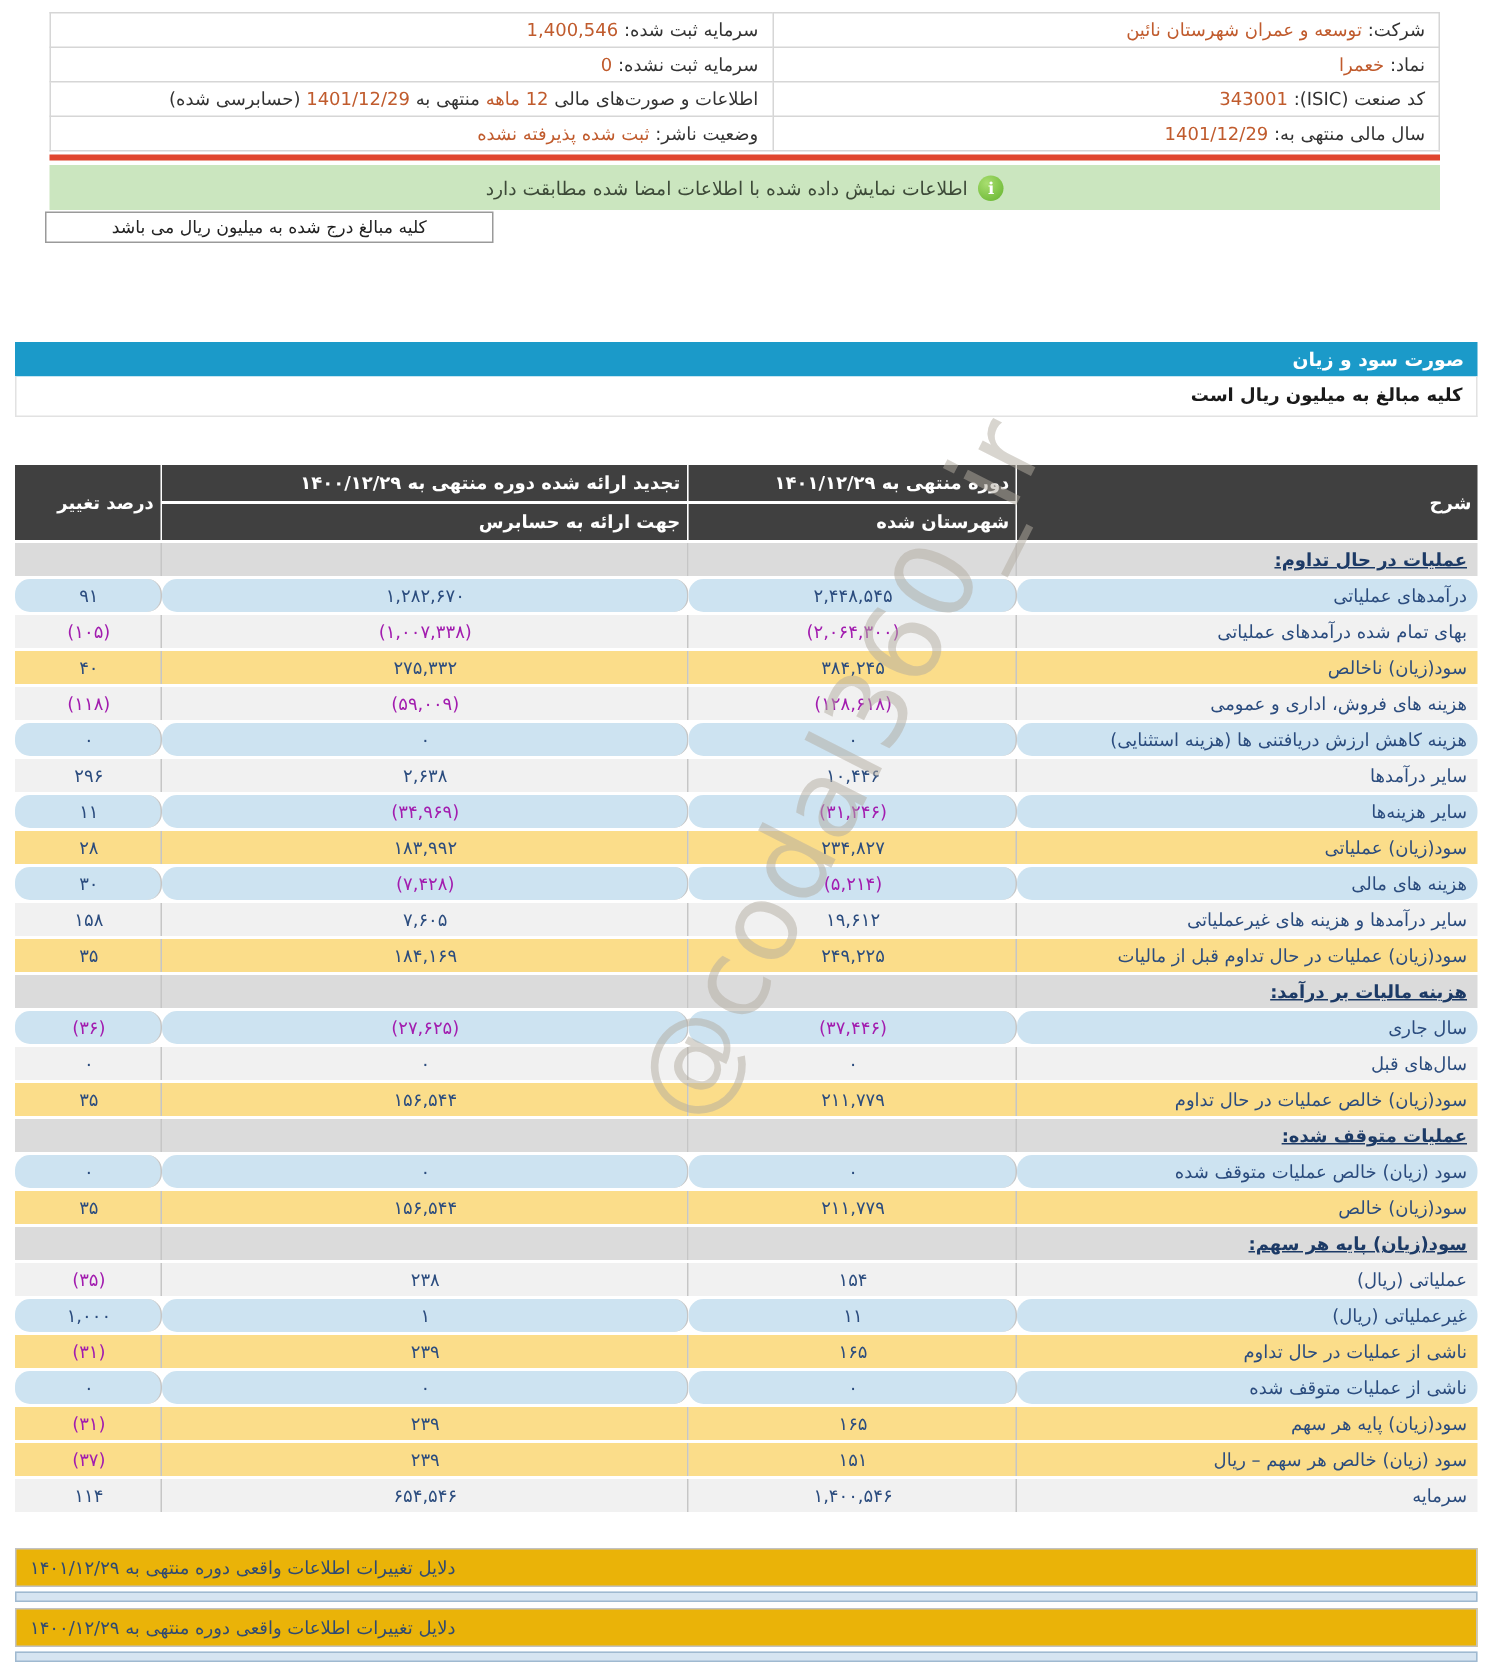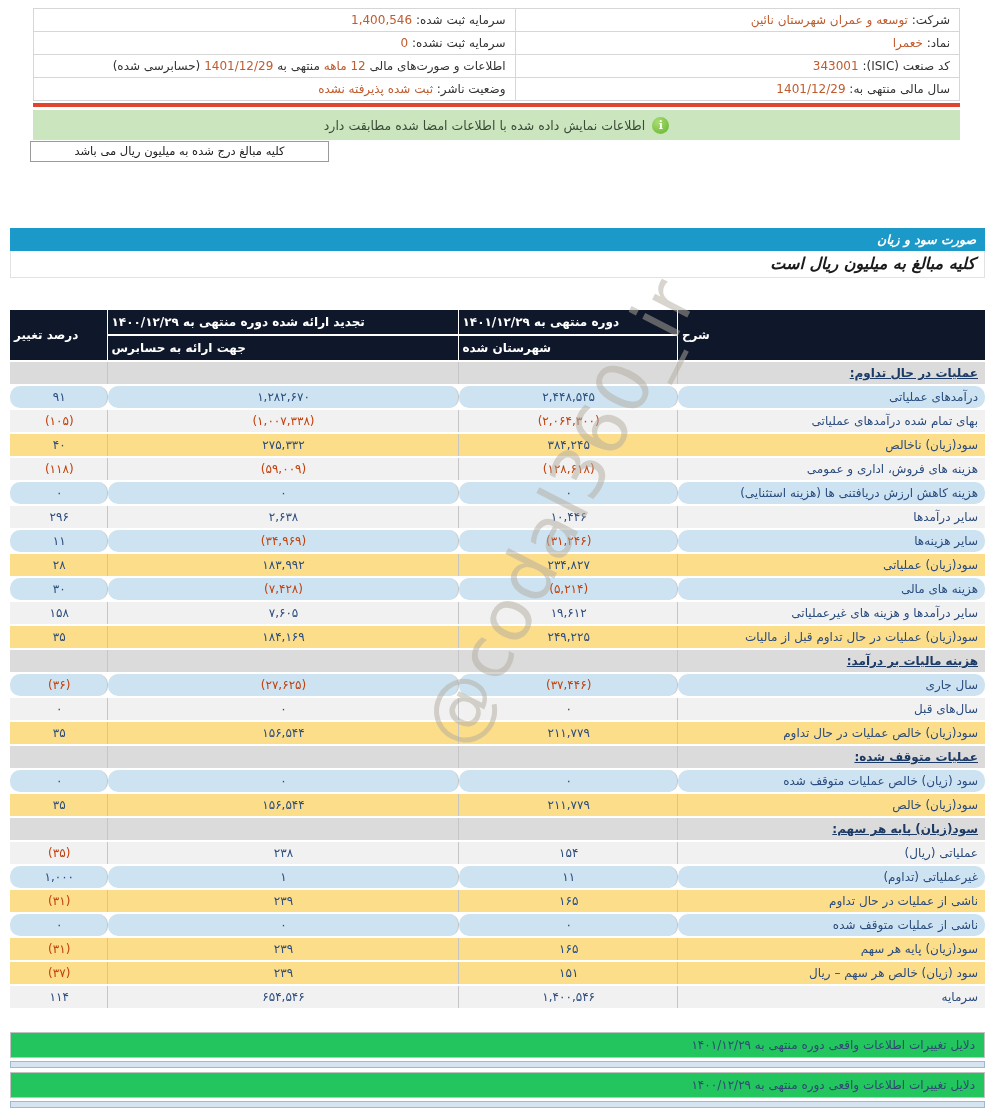--- a/index.html
+++ b/index.html
@@ -29,63 +29,63 @@
     background:radial-gradient(circle at 35% 30%, #a9de70, #63b32c);
     color:#fff; font-weight:bold; font-size:11px; line-height:17px;
     text-align:center; flex:0 0 auto; font-family:"DejaVu Serif", serif;
   }
   .unit-box {
     position:absolute; top:141px; left:30px; width:299px; height:21px;
     border:1px solid #9a9a9a; background:#fff; text-align:center;
     font-size:11.5px; line-height:19px; color:#222;
   }
   
-  .statement-head { position:absolute; top:228px; right:10px; width:975px;font-style:italic; }
+  .statement-head { position:absolute; top:228px; right:10px; width:975px; }
   .title-bar {
     background:#1b9ac9; color:#fff; font-weight:bold; font-size:12.5px;
     height:23px; line-height:23px; padding:0 9px; text-align:right;
   }
   .unit-row {
     background:#fff; border:1px solid #e2e2e2; border-top:none;
     height:27px; line-height:25px; padding:0 9px; font-weight:bold;
-    color:#1a1a1a; font-size:16px;
+    color:#1a1a1a; font-size:12px;
   }
   
   .table-wrap { position:absolute; top:308px; right:10px; width:975px; }
   table.statement {
     width:100%; border-collapse:separate; border-spacing:0 2px;
     background:#fff; direction:rtl; font-size:12px;
   }
   table.statement th {
-    background:#0f172a; color:#fff; font-weight:bold; text-align:left;
+    background:#404040; color:#fff; font-weight:bold; text-align:right;
     padding:5px 4px; font-size:12px;
   }
   th.sep { border-right:1px solid #fff; }
   table.statement td { padding:3px 7px; height:22px; vertical-align:middle; }
   table.statement td:not(:first-child) { border-right:1px solid #c6c6c6; }
   td.desc { text-align:right; color:#2b4c7e; }
   td.num  { text-align:center; color:#2b4c7e; direction:ltr; }
-  td.num.neg { color:#c2410c; }
+  td.num.neg { color:#a21caf; }
   tr.blue   td { background:#cde3f1;border-radius:10px; }
   tr.white  td { background:#f1f1f1; }
   tr.yellow td { background:#fbdd8a; }
   tr.section td { background:#dbdbdb;text-decoration:underline; }
   tr.section td.desc { font-weight:bold; color:#1c3a66; }
   
   .watermark {
     position:absolute; top:470px; left:180px; width:760px;
     text-align:center; font-size:72px; letter-spacing:2px;
     color:#b3aca1; opacity:.5; transform:rotate(-63deg);
     pointer-events:none; direction:ltr; white-space:nowrap; z-index:5;
   }
   
   .footnotes { position:absolute; top:1032px; right:10px; width:975px; }
   .fn-bar {
-    background:#22c55e; border:1px solid #c2c2c2; color:#2f4a72;
-    padding:5px 9px; font-size:12px; text-align:right; cursor:pointer;
+    background:#eab308; border:1px solid #c2c2c2; color:#2f4a72;
+    padding:5px 9px; font-size:12px; text-align:left; cursor:pointer;
   }
   .fn-strip {
     height:7px; background:#d6e4f1; border:1px solid #9fb9d0;
     margin:3px 0 4px 0;
   }
 </style>
 </head>
 <body>
 
 <div class="info-block">
@@ -291,21 +291,21 @@
           <td class="num"></td>
           <td class="num"></td>
         </tr>
         <tr class="white">
           <td class="desc">عملیاتی (ریال)</td>
           <td class="num" dir="ltr">۱۵۴</td>
           <td class="num" dir="ltr">۲۳۸</td>
           <td class="num neg" dir="ltr">(۳۵)</td>
         </tr>
         <tr class="blue">
-          <td class="desc">غیرعملیاتی (تداوم)</td>
+          <td class="desc">غیرعملیاتی (ریال)</td>
           <td class="num" dir="ltr">۱۱</td>
           <td class="num" dir="ltr">۱</td>
           <td class="num" dir="ltr">۱,۰۰۰</td>
         </tr>
         <tr class="yellow">
           <td class="desc">ناشی از عملیات در حال تداوم</td>
           <td class="num" dir="ltr">۱۶۵</td>
           <td class="num" dir="ltr">۲۳۹</td>
           <td class="num neg" dir="ltr">(۳۱)</td>
         </tr>

